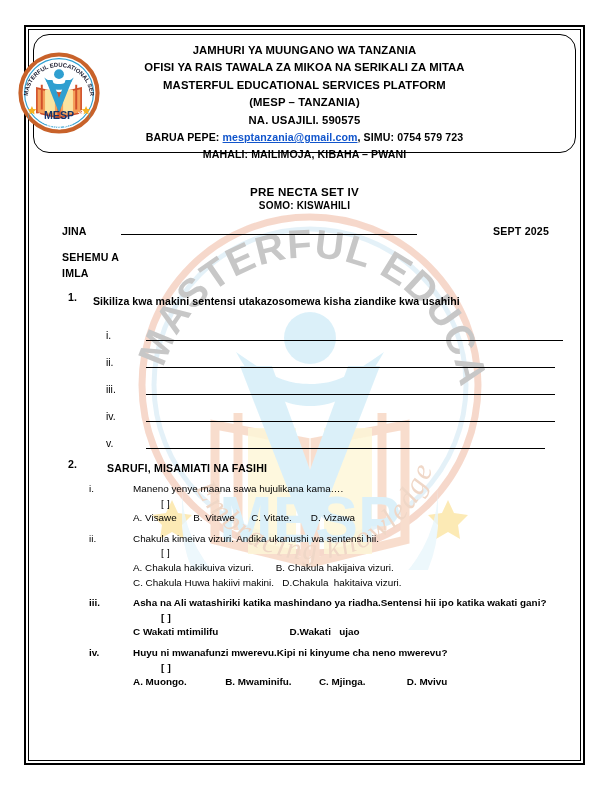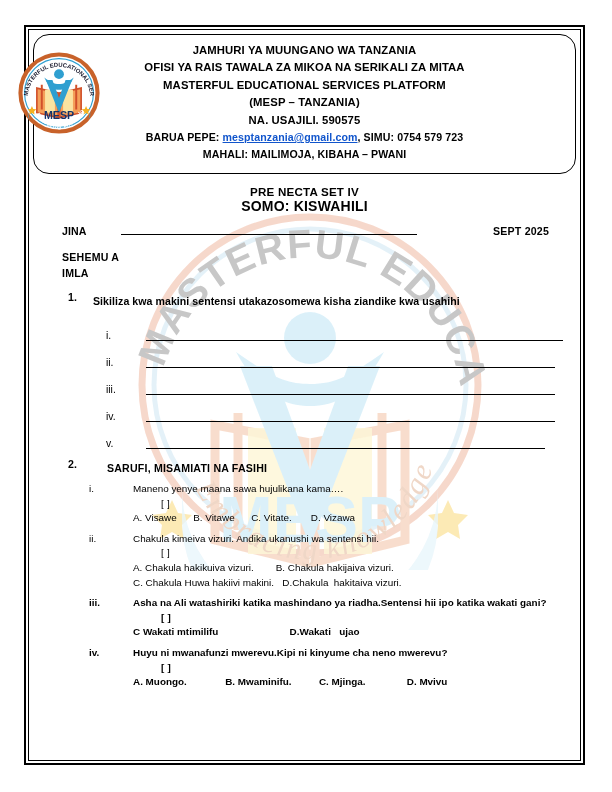--- a/index.html
+++ b/index.html
@@ -22,21 +22,21 @@
 
   
   #watermark{
     position:absolute;left:120px;top:170px;width:380px;height:400px;
     opacity:.55;pointer-events:none;z-index:0;
   }
   #watermark svg{width:100%;height:100%;display:block;}
 
   
   #header-box{
-    position:absolute;left:33px;top:34px;width:543px;height:140px;
+    position:absolute;left:33px;top:34px;width:543px;height:119px;
     border:1.4px solid #000;border-radius:16px;background:transparent;
     box-sizing:border-box;z-index:3;
   }
   #header-text{
     position:absolute;left:0;top:7px;width:100%;
     text-align:center;font-weight:bold;font-size:11.3px;line-height:17.4px;
     letter-spacing:.1px;
   }
   #header-text .ln{display:block;white-space:nowrap;}
   #header-text .small{font-size:10.6px;}
@@ -48,21 +48,21 @@
   }
   #logo svg{width:100%;height:100%;display:block;}
 
   
   #content{
     position:absolute;left:24px;top:178px;width:561px;height:586px;
     z-index:2;box-sizing:border-box;padding:0 14px;
   }
   .ctr{text-align:center;font-weight:bold;}
   #paper-title{font-size:11.6px;line-height:15px;margin-top:6px;letter-spacing:.2px;text-align:center;}
-  #subject{font-size:14px;line-height:14px;letter-spacing:.2px;}
+  #subject{font-size:10px;line-height:14px;letter-spacing:.2px;}
 
   #name-row{
     display:flex;align-items:flex-end;justify-content:space-between;
     font-weight:bold;font-size:10.6px;margin-top:10px;padding:0 22px 0 24px;
   }
   #name-row .jina{white-space:nowrap;letter-spacing:.1px;}
   #name-row .blank{
     flex:0 0 auto;width:296px;
     border-bottom:1.1px solid #000;margin:0 0 2px -2px;height:11px;
   }

